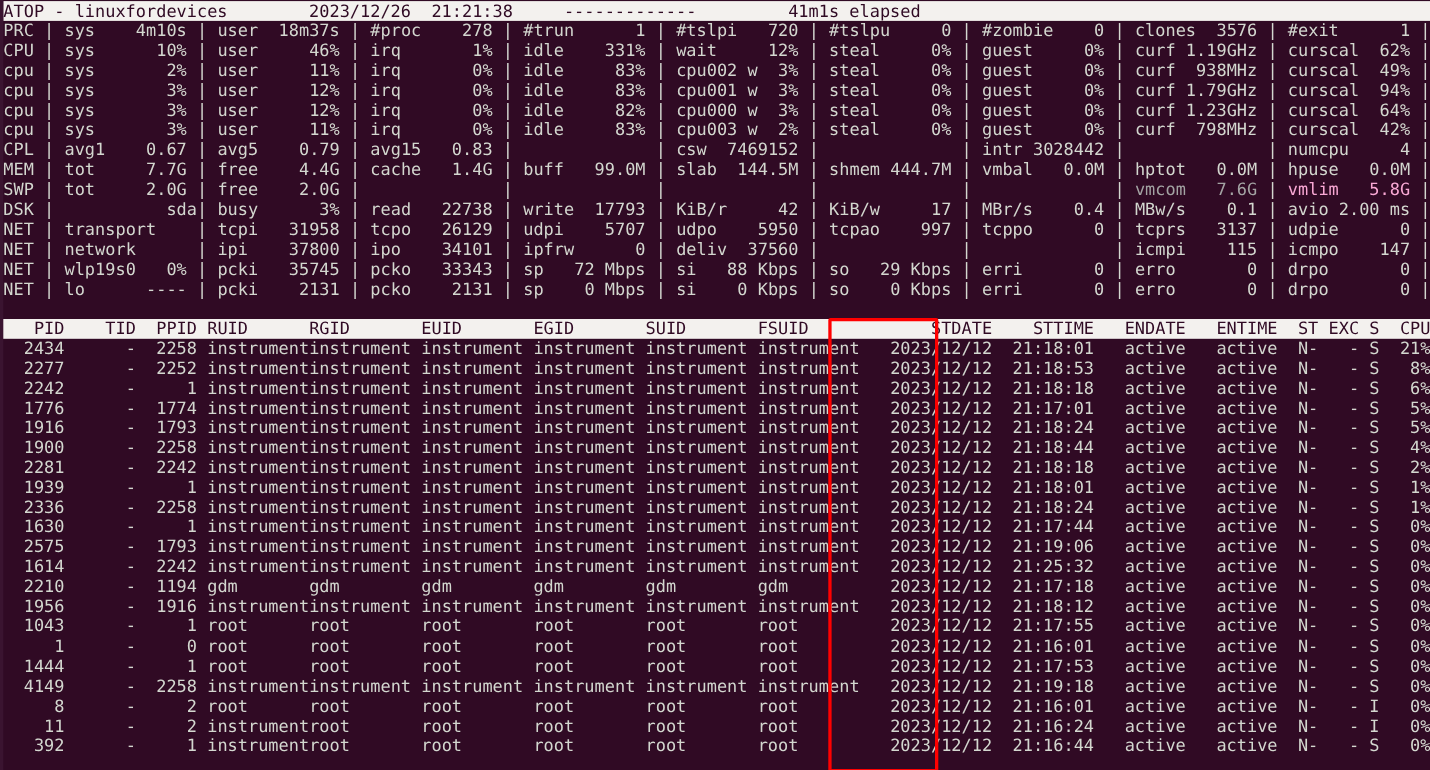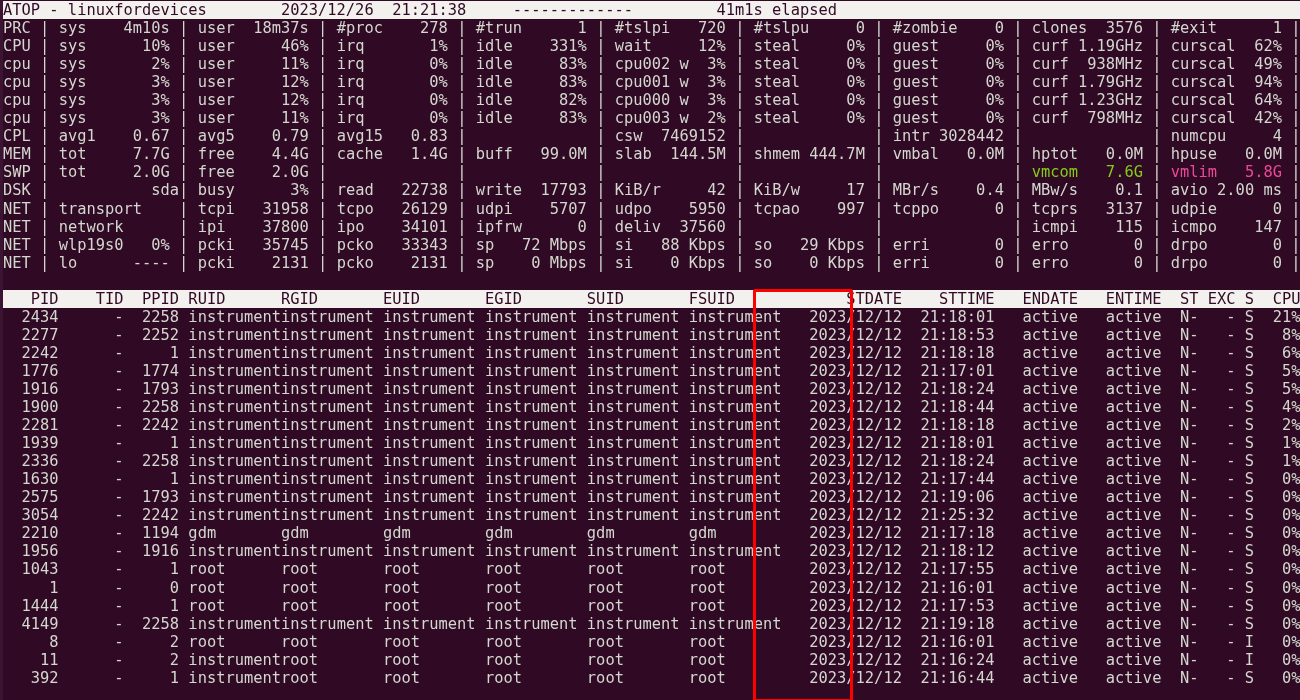--- a/index.html
+++ b/index.html
@@ -16,22 +16,22 @@
   .term{position:relative;width:1300px;height:700px;box-sizing:border-box;
         padding:1px 0 0 3px;}
   
   .edge{position:absolute;left:0;top:0;width:3px;height:700px;background:#3a1430;}
 
   .row{white-space:pre;height:18.05px;display:block;letter-spacing:0px;}
 
   
   .invbar{background:#f3f1ee;color:#300a24;}
 
-  .c-cyan{color:#84cc16;}
-  .c-green{color:#ec4899;}
+  .c-cyan{color:#a3a3a3;}
+  .c-green{color:#f9a8d4;}
   .c-yellow{color:#8ae234;}
 
   
   .redbox{
     position:absolute;
     border:3px solid #ff0000;
     border-radius:2px;
     pointer-events:none;
     z-index:20;
   }
@@ -73,21 +73,21 @@
         <div class="row"><span>  2277</span><span>      -</span><span>  2252</span><span> instrument</span><span>instrument </span><span>instrument </span><span>instrument </span><span>instrument </span><span>instrument </span><span>  2023/12/12</span><span>  21:18:53</span><span>   active</span><span>   active</span><span>  N-</span><span>   -</span><span> S</span><span>   8%</span></div>
         <div class="row"><span>  2242</span><span>      -</span><span>     1</span><span> instrument</span><span>instrument </span><span>instrument </span><span>instrument </span><span>instrument </span><span>instrument </span><span>  2023/12/12</span><span>  21:18:18</span><span>   active</span><span>   active</span><span>  N-</span><span>   -</span><span> S</span><span>   6%</span></div>
         <div class="row"><span>  1776</span><span>      -</span><span>  1774</span><span> instrument</span><span>instrument </span><span>instrument </span><span>instrument </span><span>instrument </span><span>instrument </span><span>  2023/12/12</span><span>  21:17:01</span><span>   active</span><span>   active</span><span>  N-</span><span>   -</span><span> S</span><span>   5%</span></div>
         <div class="row"><span>  1916</span><span>      -</span><span>  1793</span><span> instrument</span><span>instrument </span><span>instrument </span><span>instrument </span><span>instrument </span><span>instrument </span><span>  2023/12/12</span><span>  21:18:24</span><span>   active</span><span>   active</span><span>  N-</span><span>   -</span><span> S</span><span>   5%</span></div>
         <div class="row"><span>  1900</span><span>      -</span><span>  2258</span><span> instrument</span><span>instrument </span><span>instrument </span><span>instrument </span><span>instrument </span><span>instrument </span><span>  2023/12/12</span><span>  21:18:44</span><span>   active</span><span>   active</span><span>  N-</span><span>   -</span><span> S</span><span>   4%</span></div>
         <div class="row"><span>  2281</span><span>      -</span><span>  2242</span><span> instrument</span><span>instrument </span><span>instrument </span><span>instrument </span><span>instrument </span><span>instrument </span><span>  2023/12/12</span><span>  21:18:18</span><span>   active</span><span>   active</span><span>  N-</span><span>   -</span><span> S</span><span>   2%</span></div>
         <div class="row"><span>  1939</span><span>      -</span><span>     1</span><span> instrument</span><span>instrument </span><span>instrument </span><span>instrument </span><span>instrument </span><span>instrument </span><span>  2023/12/12</span><span>  21:18:01</span><span>   active</span><span>   active</span><span>  N-</span><span>   -</span><span> S</span><span>   1%</span></div>
         <div class="row"><span>  2336</span><span>      -</span><span>  2258</span><span> instrument</span><span>instrument </span><span>instrument </span><span>instrument </span><span>instrument </span><span>instrument </span><span>  2023/12/12</span><span>  21:18:24</span><span>   active</span><span>   active</span><span>  N-</span><span>   -</span><span> S</span><span>   1%</span></div>
         <div class="row"><span>  1630</span><span>      -</span><span>     1</span><span> instrument</span><span>instrument </span><span>instrument </span><span>instrument </span><span>instrument </span><span>instrument </span><span>  2023/12/12</span><span>  21:17:44</span><span>   active</span><span>   active</span><span>  N-</span><span>   -</span><span> S</span><span>   0%</span></div>
         <div class="row"><span>  2575</span><span>      -</span><span>  1793</span><span> instrument</span><span>instrument </span><span>instrument </span><span>instrument </span><span>instrument </span><span>instrument </span><span>  2023/12/12</span><span>  21:19:06</span><span>   active</span><span>   active</span><span>  N-</span><span>   -</span><span> S</span><span>   0%</span></div>
-        <div class="row"><span>  3054</span><span>      -</span><span>  2242</span><span> instrument</span><span>instrument </span><span>instrument </span><span>instrument </span><span>instrument </span><span>instrument </span><span>  2023/12/12</span><span>  21:25:32</span><span>   active</span><span>   active</span><span>  N-</span><span>   -</span><span> S</span><span>   0%</span></div>
+        <div class="row"><span>  1614</span><span>      -</span><span>  2242</span><span> instrument</span><span>instrument </span><span>instrument </span><span>instrument </span><span>instrument </span><span>instrument </span><span>  2023/12/12</span><span>  21:25:32</span><span>   active</span><span>   active</span><span>  N-</span><span>   -</span><span> S</span><span>   0%</span></div>
         <div class="row"><span>  2210</span><span>      -</span><span>  1194</span><span> gdm       </span><span>gdm        </span><span>gdm        </span><span>gdm        </span><span>gdm        </span><span>gdm        </span><span>  2023/12/12</span><span>  21:17:18</span><span>   active</span><span>   active</span><span>  N-</span><span>   -</span><span> S</span><span>   0%</span></div>
         <div class="row"><span>  1956</span><span>      -</span><span>  1916</span><span> instrument</span><span>instrument </span><span>instrument </span><span>instrument </span><span>instrument </span><span>instrument </span><span>  2023/12/12</span><span>  21:18:12</span><span>   active</span><span>   active</span><span>  N-</span><span>   -</span><span> S</span><span>   0%</span></div>
         <div class="row"><span>  1043</span><span>      -</span><span>     1</span><span> root      </span><span>root       </span><span>root       </span><span>root       </span><span>root       </span><span>root       </span><span>  2023/12/12</span><span>  21:17:55</span><span>   active</span><span>   active</span><span>  N-</span><span>   -</span><span> S</span><span>   0%</span></div>
         <div class="row"><span>     1</span><span>      -</span><span>     0</span><span> root      </span><span>root       </span><span>root       </span><span>root       </span><span>root       </span><span>root       </span><span>  2023/12/12</span><span>  21:16:01</span><span>   active</span><span>   active</span><span>  N-</span><span>   -</span><span> S</span><span>   0%</span></div>
         <div class="row"><span>  1444</span><span>      -</span><span>     1</span><span> root      </span><span>root       </span><span>root       </span><span>root       </span><span>root       </span><span>root       </span><span>  2023/12/12</span><span>  21:17:53</span><span>   active</span><span>   active</span><span>  N-</span><span>   -</span><span> S</span><span>   0%</span></div>
         <div class="row"><span>  4149</span><span>      -</span><span>  2258</span><span> instrument</span><span>instrument </span><span>instrument </span><span>instrument </span><span>instrument </span><span>instrument </span><span>  2023/12/12</span><span>  21:19:18</span><span>   active</span><span>   active</span><span>  N-</span><span>   -</span><span> S</span><span>   0%</span></div>
         <div class="row"><span>     8</span><span>      -</span><span>     2</span><span> root      </span><span>root       </span><span>root       </span><span>root       </span><span>root       </span><span>root       </span><span>  2023/12/12</span><span>  21:16:01</span><span>   active</span><span>   active</span><span>  N-</span><span>   -</span><span> I</span><span>   0%</span></div>
         <div class="row"><span>    11</span><span>      -</span><span>     2</span><span> instrument</span><span>root       </span><span>root       </span><span>root       </span><span>root       </span><span>root       </span><span>  2023/12/12</span><span>  21:16:24</span><span>   active</span><span>   active</span><span>  N-</span><span>   -</span><span> I</span><span>   0%</span></div>
         <div class="row"><span>   392</span><span>      -</span><span>     1</span><span> instrument</span><span>root       </span><span>root       </span><span>root       </span><span>root       </span><span>root       </span><span>  2023/12/12</span><span>  21:16:44</span><span>   active</span><span>   active</span><span>  N-</span><span>   -</span><span> S</span><span>   0%</span></div>
       </div>

